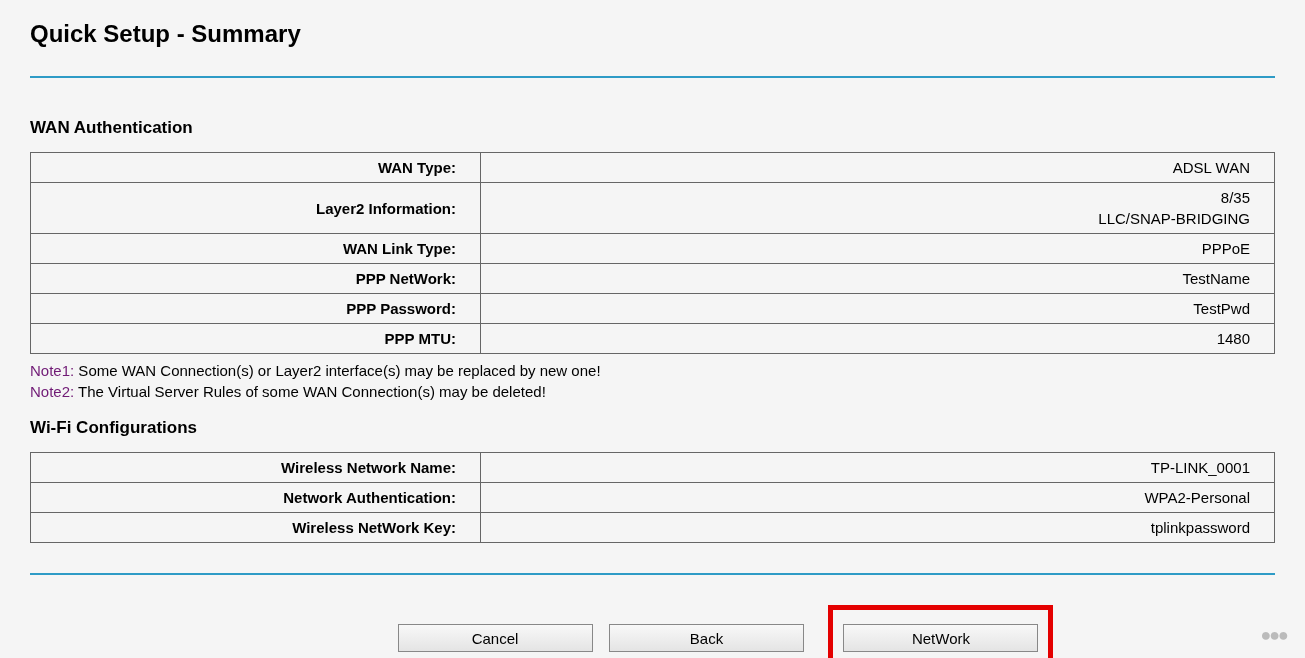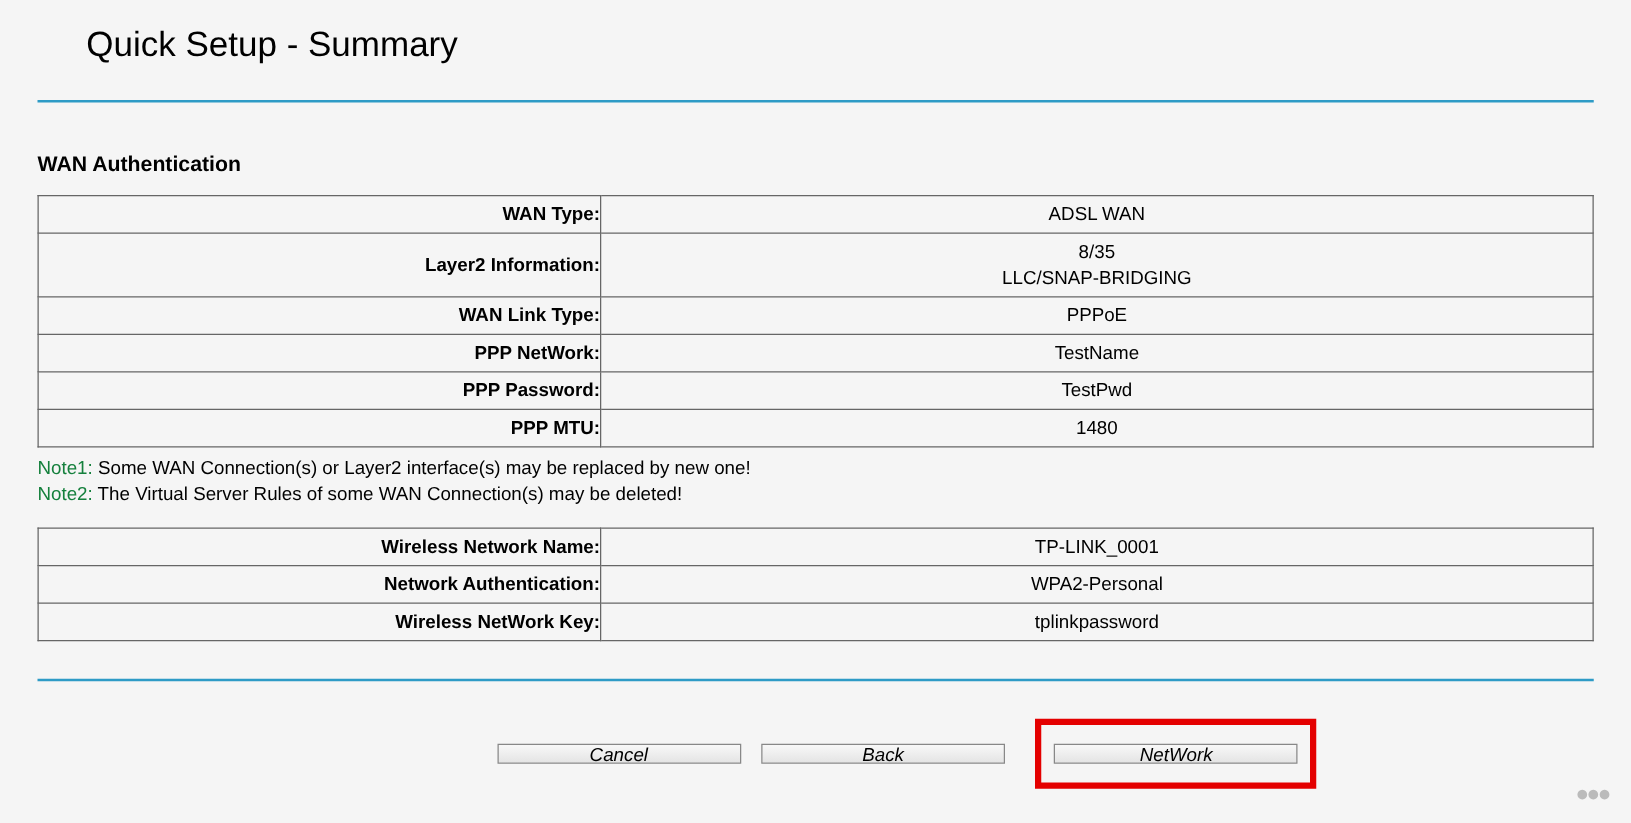--- a/index.html
+++ b/index.html
@@ -4,88 +4,86 @@
   <style>
     * { box-sizing: border-box; margin: 0; padding: 0; }
     body {
       font-family: Arial, Helvetica, sans-serif;
       background: #f5f5f5;
       color: #000;
       padding: 20px 30px;
       width: 1305px;
     }
     .page-title {
-      font-size: 28px;
-      font-weight: normal;
+      font-size: 24px;
+      font-weight: bold;
       margin-bottom: 28px;
-      margin-left: 39px;
     }
     .divider {
       border: none;
       border-top: 2px solid #2e9bc6;
       margin-bottom: 40px;
     }
     .section-heading {
       font-size: 17px;
       font-weight: bold;
       margin-bottom: 14px;
     }
     table.config-table {
       width: 100%;
       border-collapse: collapse;
       margin-bottom: 8px;
     }
     table.config-table td {
       border: 1px solid #666;
-      padding: 4px 0;
+      padding: 4px 24px;
       font-size: 15px;
       vertical-align: middle;
       line-height: 1.4;
     }
     td.label-cell {
       width: 450px;
       text-align: right;
       font-weight: bold;
       padding-right: 12px;
     }
     td.value-cell {
-      text-align: center;
+      text-align: right;
       padding-left: 10px;
     }
     .note-line {
       font-size: 15px;
       margin-bottom: 4px;
     }
     .note-prefix {
-      color: #15803d;
+      color: #701a75;
     }
     .wifi-section {
       margin-top: 18px;
     }
     .bottom-divider {
       border: none;
       border-top: 2px solid #2e9bc6;
       margin-top: 30px;
       margin-bottom: 30px;
     }
     .button-row {
       text-align: center;
       padding-left: 140px;
     }
     .action-btn {
       display: inline-block;
       width: 195px;
-      height: 16px;
+      height: 28px;
       font-size: 15px;
       background: linear-gradient(#f8f8f8, #e4e4e4);
       border: 1px solid #888;
       cursor: pointer;
       margin: 0 6px;
       vertical-align: middle;
-      font-style: italic;
     }
     .highlight-box {
       display: inline-block;
       border: 5px solid #e40000;
       padding: 14px 10px;
       margin-left: 14px;
       vertical-align: middle;
     }
     .highlight-box .action-btn {
       margin: 0;
@@ -136,20 +134,21 @@
   </table>
 
 <div class="note-line">
   <span class="note-prefix">Note1:</span><span> Some WAN Connection(s) or Layer2 interface(s) may be replaced by new one!</span>
 </div>
 <div class="note-line">
   <span class="note-prefix">Note2:</span><span> The Virtual Server Rules of some WAN Connection(s) may be deleted!</span>
 </div>
 
 <div class="wifi-section">
+  <div class="section-heading">Wi-Fi Configurations</div>
   <table class="config-table">
     <tbody>
         <tr>
       <td class="label-cell">Wireless Network Name:</td>
       <td class="value-cell">TP-LINK_0001</td>
     </tr>
     <tr>
       <td class="label-cell">Network Authentication:</td>
       <td class="value-cell">WPA2-Personal</td>
     </tr>

